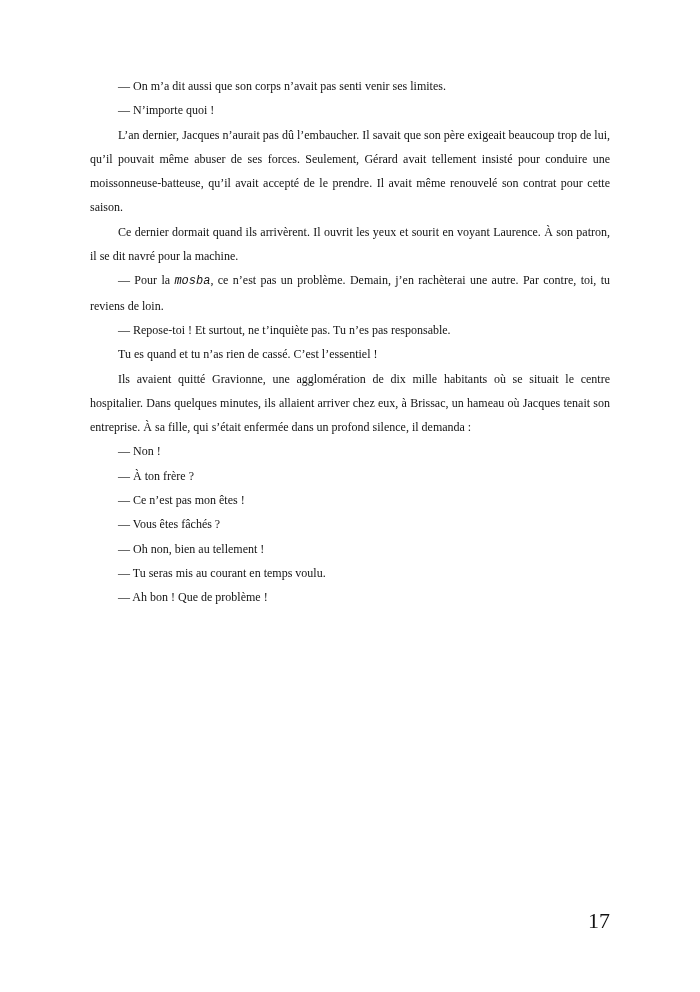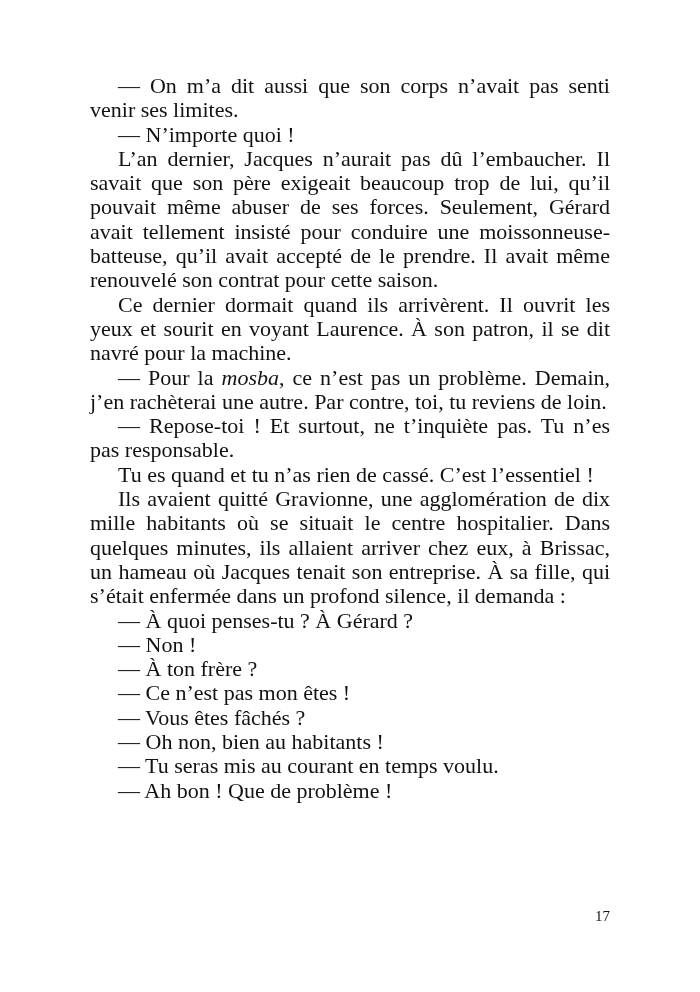--- a/index.html
+++ b/index.html
@@ -14,59 +14,59 @@
     background: #ffffff;
     overflow: hidden;
     font-family: "Liberation Serif", "DejaVu Serif", serif;
     color: #121212;
   }
   .text-block {
     position: absolute;
     left: 90px;
     top: 74px;
     width: 520px;
-    font-size: 22px;
+    font-size: 12px;
     line-height: 24.3px;
     text-align: justify;
   }
   .text-block p {
     margin: 0;
     padding: 0;
     text-indent: 28px;
   }
   .text-block .italic {
     font-style: italic;
+    font-family: Liberation Mono, monospace;
   }
   .page-footer {
     position: absolute;
     left: 90px;
     top: 908px;
     width: 520px;
     text-align: right;
-    font-size: 15px;
+    font-size: 22px;
   }
 </style>
 </head>
 <body>
 
 <div class="book-page">
   <div class="text-block">
       <p><span>— On m’a dit aussi que son corps n’avait pas senti venir ses limites.</span></p>
       <p><span>— N’importe quoi !</span></p>
       <p><span>L’an dernier, Jacques n’aurait pas dû l’embaucher. Il savait que son père exigeait beaucoup trop de lui, qu’il pouvait même abuser de ses forces. Seulement, Gérard avait tellement insisté pour conduire une moissonneuse-batteuse, qu’il avait accepté de le prendre. Il avait même renouvelé son contrat pour cette saison.</span></p>
       <p><span>Ce dernier dormait quand ils arrivèrent. Il ouvrit les yeux et sourit en voyant Laurence. À son patron, il se dit navré pour la machine.</span></p>
       <p><span>— Pour la </span><span class="italic">mosba</span><span>, ce n’est pas un problème. Demain, j’en rachèterai une autre. Par contre, toi, tu reviens de loin.</span></p>
       <p><span>— Repose-toi ! Et surtout, ne t’inquiète pas. Tu n’es pas responsable.</span></p>
       <p><span>Tu es quand et tu n’as rien de cassé. C’est l’essentiel !</span></p>
       <p><span>Ils avaient quitté Gravionne, une agglomération de dix mille habitants où se situait le centre hospitalier. Dans quelques minutes, ils allaient arriver chez eux, à Brissac, un hameau où Jacques tenait son entreprise. À sa fille, qui s’était enfermée dans un profond silence, il demanda :</span></p>
-      <p><span>— À quoi penses-tu ? À Gérard ?</span></p>
       <p><span>— Non !</span></p>
       <p><span>— À ton frère ?</span></p>
       <p><span>— Ce n’est pas mon êtes !</span></p>
       <p><span>— Vous êtes fâchés ?</span></p>
-      <p><span>— Oh non, bien au habitants !</span></p>
+      <p><span>— Oh non, bien au tellement !</span></p>
       <p><span>— Tu seras mis au courant en temps voulu.</span></p>
       <p><span>— Ah bon ! Que de problème !</span></p>
     </div>
   <div class="page-footer">
     <span>17</span>
   </div>
 </div>
 
 </body></html>

